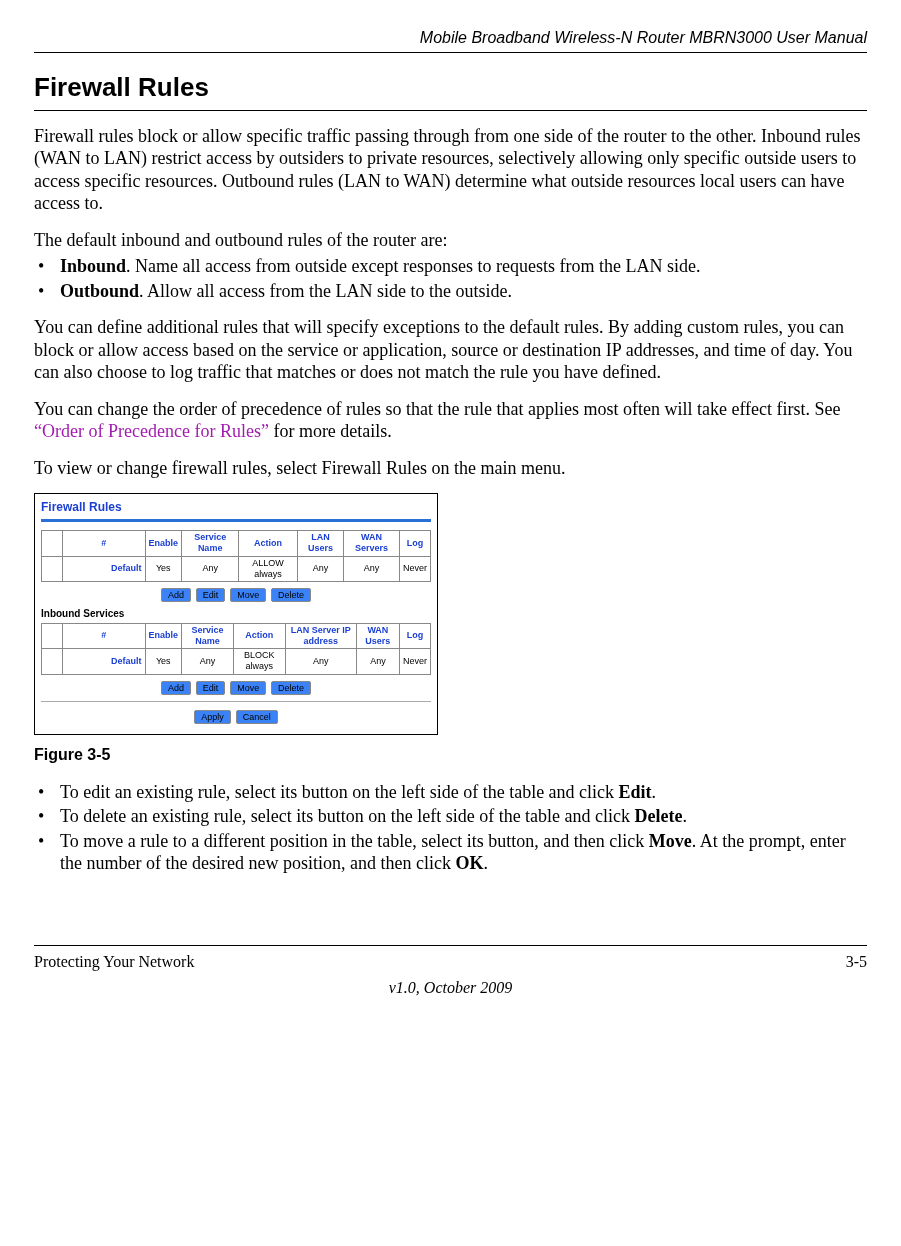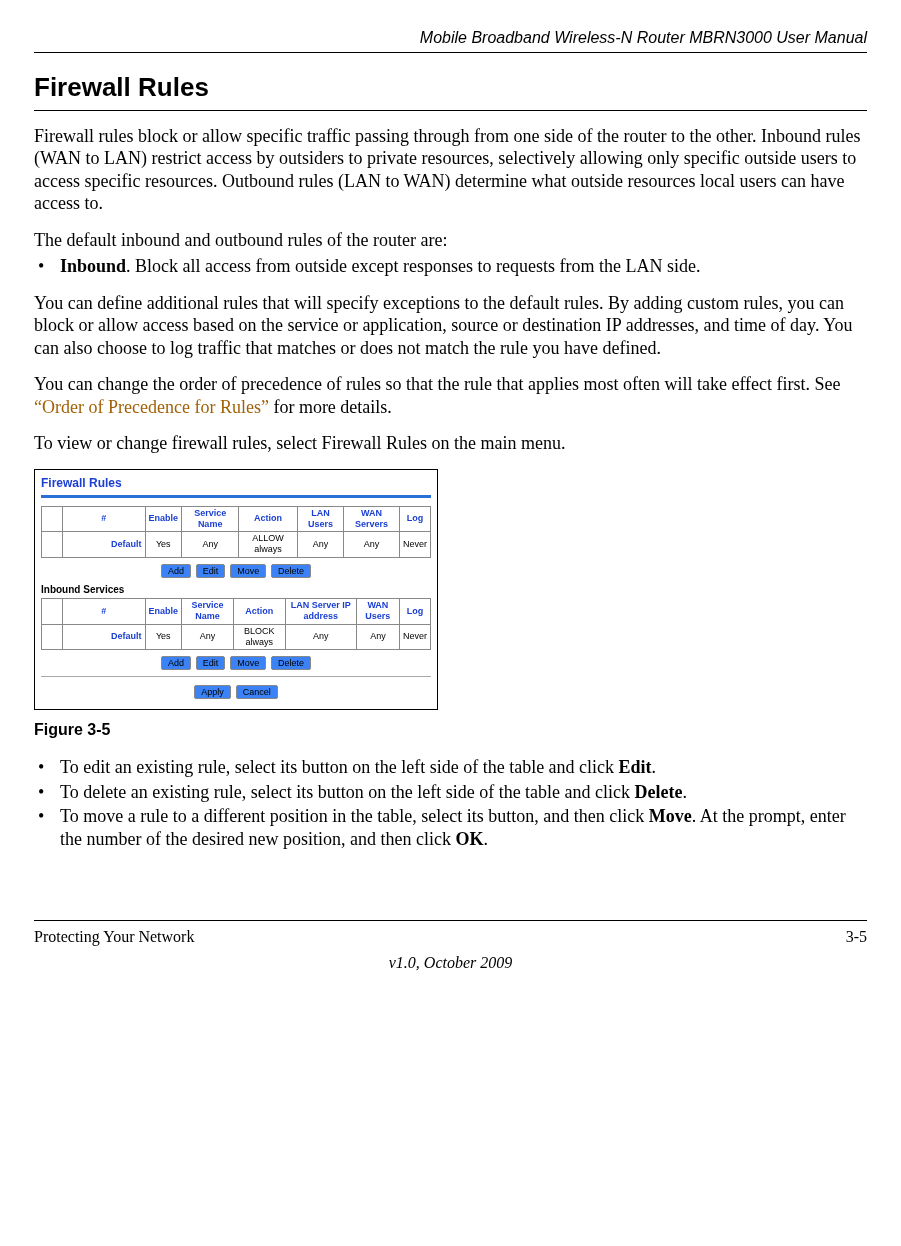--- a/index.html
+++ b/index.html
@@ -24,21 +24,21 @@
     font-weight: bold;
     font-size: 26px;
     margin: 18px 0 6px 0;
     border-bottom: 1px solid #000;
     padding-bottom: 6px;
   }
   p { margin: 14px 0; }
   ul.bullets { list-style: none; padding: 0; margin: 4px 0 14px 0; }
   ul.bullets li { padding-left: 26px; position: relative; margin: 2px 0; }
   ul.bullets li::before { content: "•"; position: absolute; left: 4px; }
-  .link { color: #a16207; }
+  .link { color: #a21caf; }
   .figure-box {
     border: 1px solid #000;
     width: 390px;
     padding: 6px 6px 10px 6px;
     background: #fff;
     font-family: Arial, Helvetica, sans-serif;
     font-size: 10px;
     margin-top: 10px;
   }
   .fig-title { color: #1a3fd1; font-weight: bold; font-size: 12px; }
@@ -85,21 +85,24 @@
 <div class="header-title">Mobile Broadband Wireless-N Router MBRN3000 User Manual</div>
 <hr class="thin">
 
 <h1 class="section">Firewall Rules</h1>
 
 <p>Firewall rules block or allow specific traffic passing through from one side of the router to the other. Inbound rules (WAN to LAN) restrict access by outsiders to private resources, selectively allowing only specific outside users to access specific resources. Outbound rules (LAN to WAN) determine what outside resources local users can have access to.</p>
 
 <p style="margin-bottom:4px;">The default inbound and outbound rules of the router are:</p>
 <ul class="bullets">
   <li>
-    <span class="b">Inbound</span><span>. Block all access from outside except responses to requests from the LAN side.</span>
+    <span class="b">Inbound</span><span>. Name all access from outside except responses to requests from the LAN side.</span>
+  </li>
+  <li>
+    <span class="b">Outbound</span><span>. Allow all access from the LAN side to the outside.</span>
   </li>
 </ul>
 
 <p>You can define additional rules that will specify exceptions to the default rules. By adding custom rules, you can block or allow access based on the service or application, source or destination IP addresses, and time of day. You can also choose to log traffic that matches or does not match the rule you have defined.</p>
 
 <p>
   <span>You can change the order of precedence of rules so that the rule that applies most often will take effect first. See </span><span class="link">“Order of Precedence for Rules”</span><span> for more details.</span>
 </p>
 
 <p>To view or change firewall rules, select Firewall Rules on the main menu.</p>

